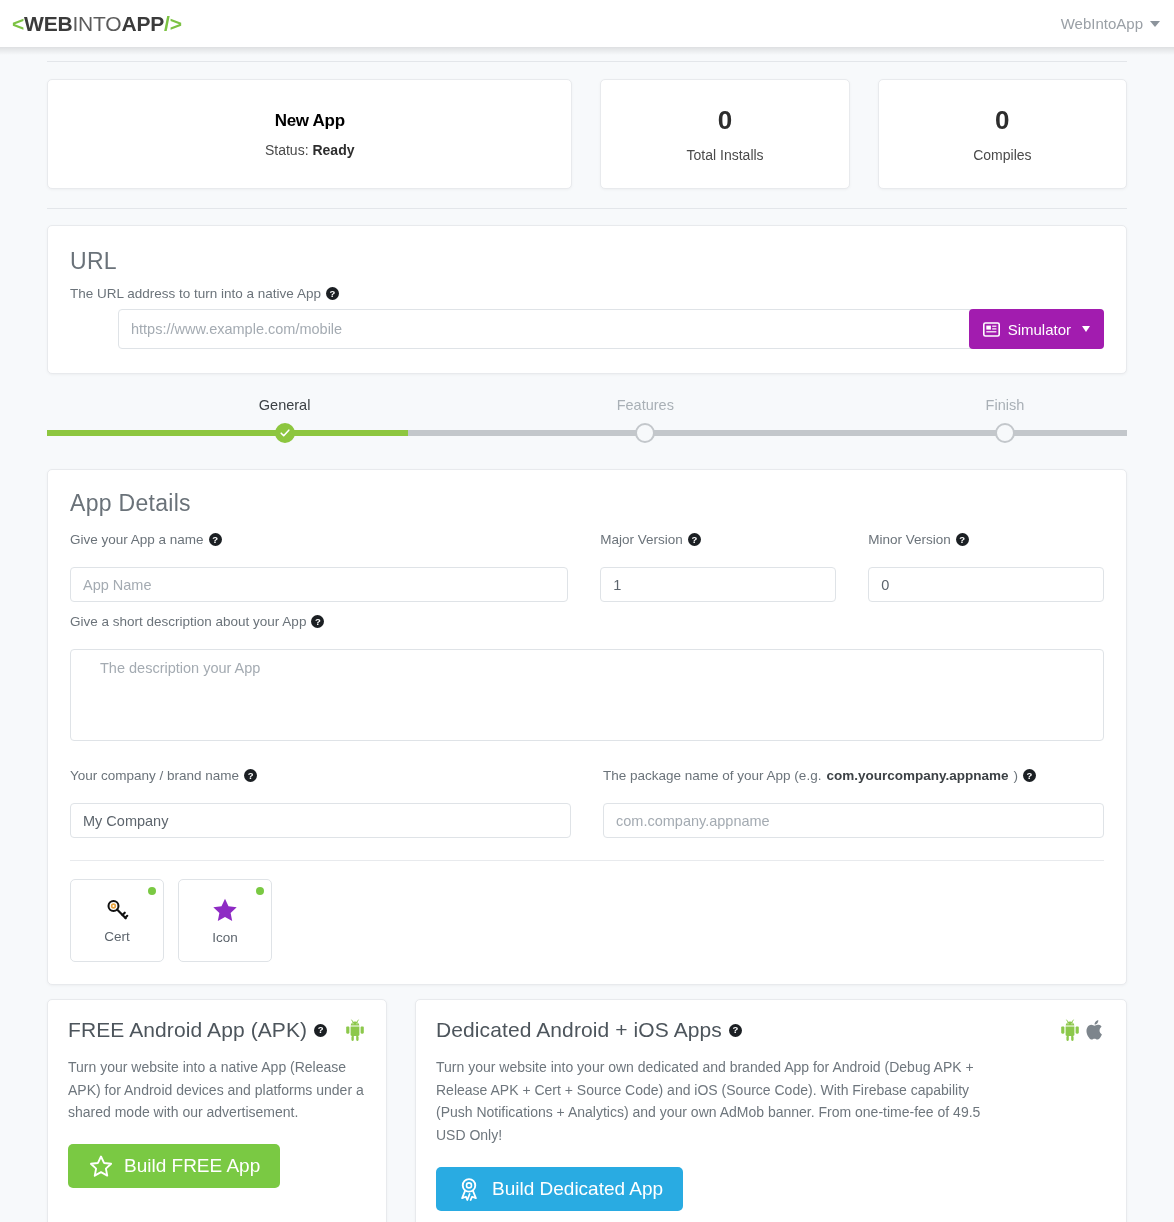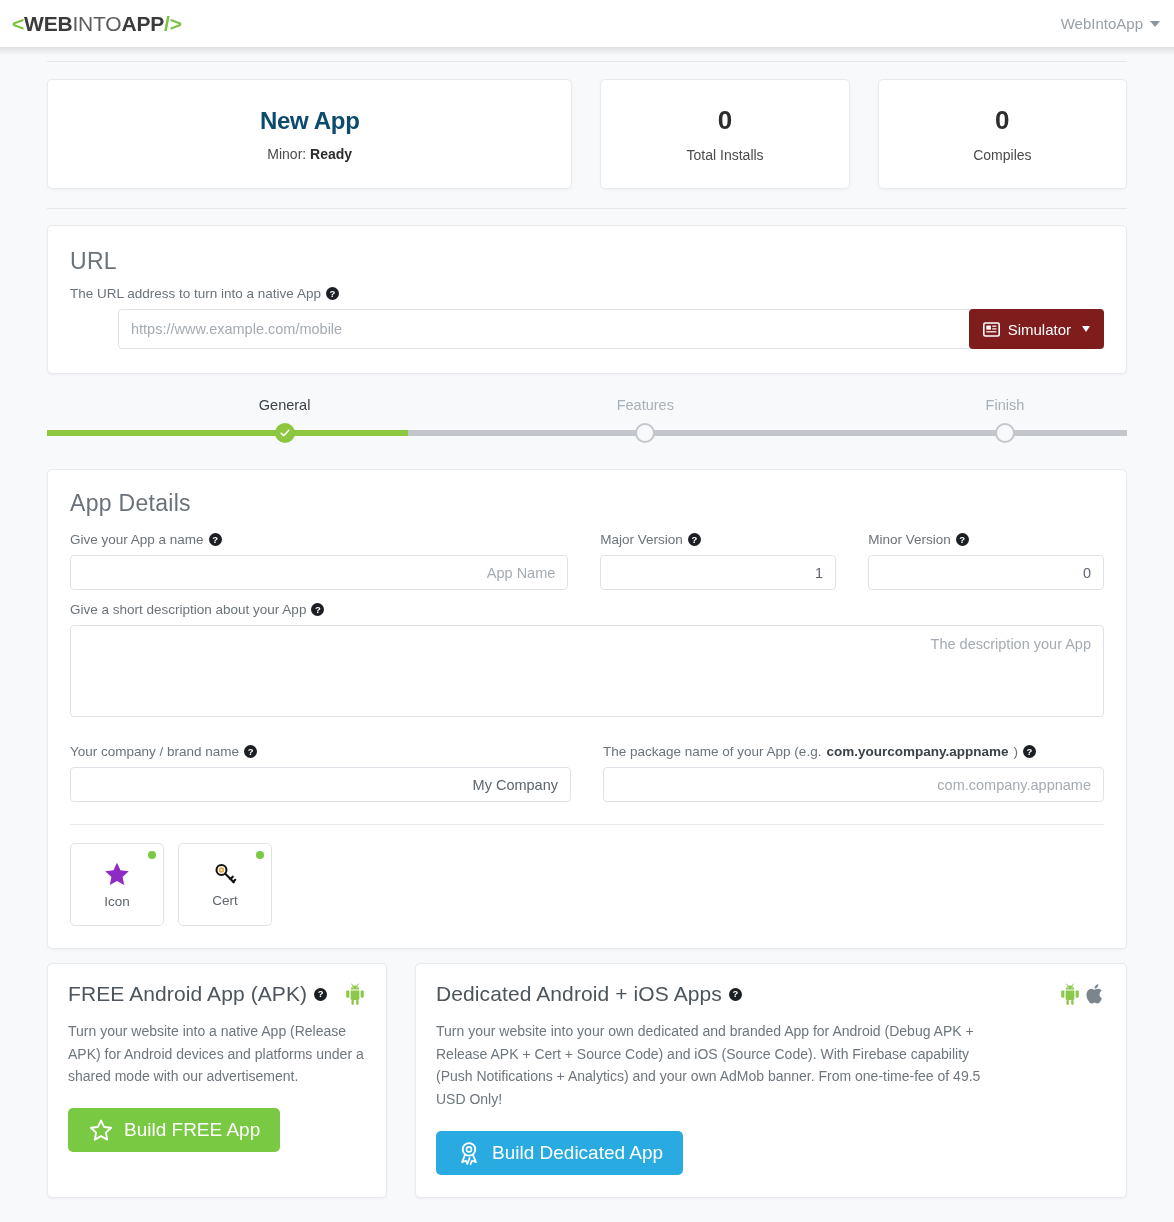--- a/index.html
+++ b/index.html
@@ -44,21 +44,21 @@
   
   .stats { display: flex; gap: 28px; margin-top: 17px; }
   .card {
     background: #fff; border: 1px solid #e8eaed; border-radius: 5px;
     box-shadow: 0 1px 3px rgba(0,0,0,0.045);
   }
   .stat-card { height: 110px; display: flex; flex-direction: column;
     align-items: center; justify-content: center; }
   .stat-card.big { width: 527px; }
   .stat-card.sm { width: 250px; }
-  .stat-title { font-size: 24px; font-weight: 700; color: #0c4a6e; letter-spacing: -0.3px; }
+  .stat-title { font-size: 17px; font-weight: 700; color: #000000; letter-spacing: -0.3px; }
   .stat-num { font-size: 26px; font-weight: 700; color: #2d2d2d; }
   .stat-sub { font-size: 14px; color: #4a4a4a; margin-top: 11px; }
   .stat-sub b { font-weight: 700; color: #2d2d2d; margin-top: 16px; }
   .stat-label { font-size: 14px; color: #4a4a4a; margin-top: 11px; }
 
   
   .panel {
     background: #fff; border: 1px solid #e8eaed; border-radius: 5px;
     box-shadow: 0 1px 3px rgba(0,0,0,0.045); padding: 22px 22px 24px 22px;
   }
@@ -73,21 +73,21 @@
   }
   .url-row { position: relative; margin-top: 8px; display: flex; padding-left: 48px; }
   .txt {
     width: 100%; height: 35px; border: 1px solid #dfe3e7; border-radius: 4px;
     padding: 0 12px; font-size: 14.5px; color: #5d656d; background: #fff;
     font-family: "Liberation Sans", sans-serif; outline: none;
   }
   .txt::placeholder { color: #a4abb2; }
   .sim-btn {
     position: absolute; right: 0; top: 0; height: 40px; padding: 0 14px;
-    background: #7f1d1d; border: none; border-radius: 4px; color: #fff;
+    background: #a21caf; border: none; border-radius: 4px; color: #fff;
     font-size: 15px; display: flex; align-items: center; gap: 8px;
     cursor: pointer; font-family: "Liberation Sans", sans-serif;
   }
   .sim-btn .caret { width: 0; height: 0; border-left: 4.5px solid transparent;
     border-right: 4.5px solid transparent; border-top: 6px solid #fff; margin-left: 3px; }
 
   
   .stepper { position: relative; height: 62px; margin-top: 19px; width: 1080px; }
   .step-labels { position: absolute; top: 4px; left: 0; width: 100%; height: 20px; }
   .step-lab { position: absolute; transform: translateX(-50%); font-size: 14.5px; }
@@ -109,25 +109,25 @@
   .details-title { font-size: 23px; font-weight: 300; color: #6a7279;
     letter-spacing: 0.3px; margin-bottom: 4px; }
   .row { display: flex; gap: 32px; }
   .col-name { width: 505px; }
   .col-major { width: 239px; }
   .col-minor { width: 239px; }
   .col-half { width: 505px; }
   .col-half-r { width: 505px; }
   .ta {
     width: 100%; height: 92px; border: 1px solid #dfe3e7; border-radius: 4px;
-    padding: 10px 12px; font-size: 14.5px; color: #5d656d; resize: none;
+    padding: 10px 29px; font-size: 14.5px; color: #5d656d; resize: none;
     font-family: "Liberation Sans", sans-serif; outline: none; background: #fff;
   }
   .ta::placeholder { color: #a4abb2; }
-  .mt8 { margin-top: 8px; text-align: right; }
+  .mt8 { margin-top: 20px; }
   .sep { height: 1px; background: #e8eaed; margin: 22px 0 0 0; }
 
   
   .tiles { display: flex; gap: 14px; margin-top: 18px; }
   .tile {
     position: relative; width: 94px; height: 83px; background: #fff;
     border: 1px solid #dfe3e7; border-radius: 5px;
     display: flex; flex-direction: column; align-items: center;
     justify-content: center; gap: 6px; cursor: pointer;
   }
@@ -171,21 +171,21 @@
   <div class="topbar-shadow"></div>
 
   <div class="content">
     <div class="inner">
 
       <div class="hr-divider"></div>
 
       <div class="stats">
         <div class="card stat-card big">
           <div class="stat-title">New App</div>
-          <div class="stat-sub"><span>Minor:</span> <b>Ready</b></div>
+          <div class="stat-sub"><span>Status:</span> <b>Ready</b></div>
         </div>
         <div class="card stat-card sm">
           <div class="stat-num">0</div>
           <div class="stat-label">Total Installs</div>
         </div>
         <div class="card stat-card sm">
           <div class="stat-num">0</div>
           <div class="stat-label">Compiles</div>
         </div>
       </div>
@@ -283,35 +283,35 @@
             </div>
             <input class="txt mt8" type="text" placeholder="com.company.appname" style="">
           </div>
         </div>
 
         <div class="sep"></div>
 
         <div class="tiles">
           <div class="tile">
             <span class="tile-dot"></span>
-            <svg width="28" height="27" viewBox="0 0 24 24">
-              <path d="M12 1.6l3.1 6.7 7.3.9-5.4 5 1.4 7.2-6.4-3.6-6.4 3.6L7 14.2l-5.4-5 7.3-.9z" fill="#8e2bc4"></path>
-            </svg>
-            <span class="tile-lab">Icon</span>
-          </div>
-          <div class="tile">
-            <span class="tile-dot"></span>
             <svg width="27" height="26" viewBox="0 0 24 24">
               <circle cx="8.3" cy="8.3" r="4.6" fill="none" stroke="#111" stroke-width="1.9"></circle>
               <circle cx="8.3" cy="8.3" r="1.7" fill="none" stroke="#e8a33d" stroke-width="1.5"></circle>
               <path d="M11.6 11.6 L19.6 19.6" stroke="#111" stroke-width="2" stroke-linecap="round"></path>
               <path d="M16.6 16.6 L18.7 14.5" stroke="#111" stroke-width="2" stroke-linecap="round"></path>
               <path d="M19.2 19.2 L21 17.4" stroke="#111" stroke-width="2" stroke-linecap="round"></path>
             </svg>
             <span class="tile-lab">Cert</span>
+          </div>
+          <div class="tile">
+            <span class="tile-dot"></span>
+            <svg width="28" height="27" viewBox="0 0 24 24">
+              <path d="M12 1.6l3.1 6.7 7.3.9-5.4 5 1.4 7.2-6.4-3.6-6.4 3.6L7 14.2l-5.4-5 7.3-.9z" fill="#8e2bc4"></path>
+            </svg>
+            <span class="tile-lab">Icon</span>
           </div>
         </div>
       </div>
 
       <div class="promos">
 
         <div class="promo free">
           <div class="promo-head">
             <div class="promo-title">
               <span>FREE Android App (APK)</span>

